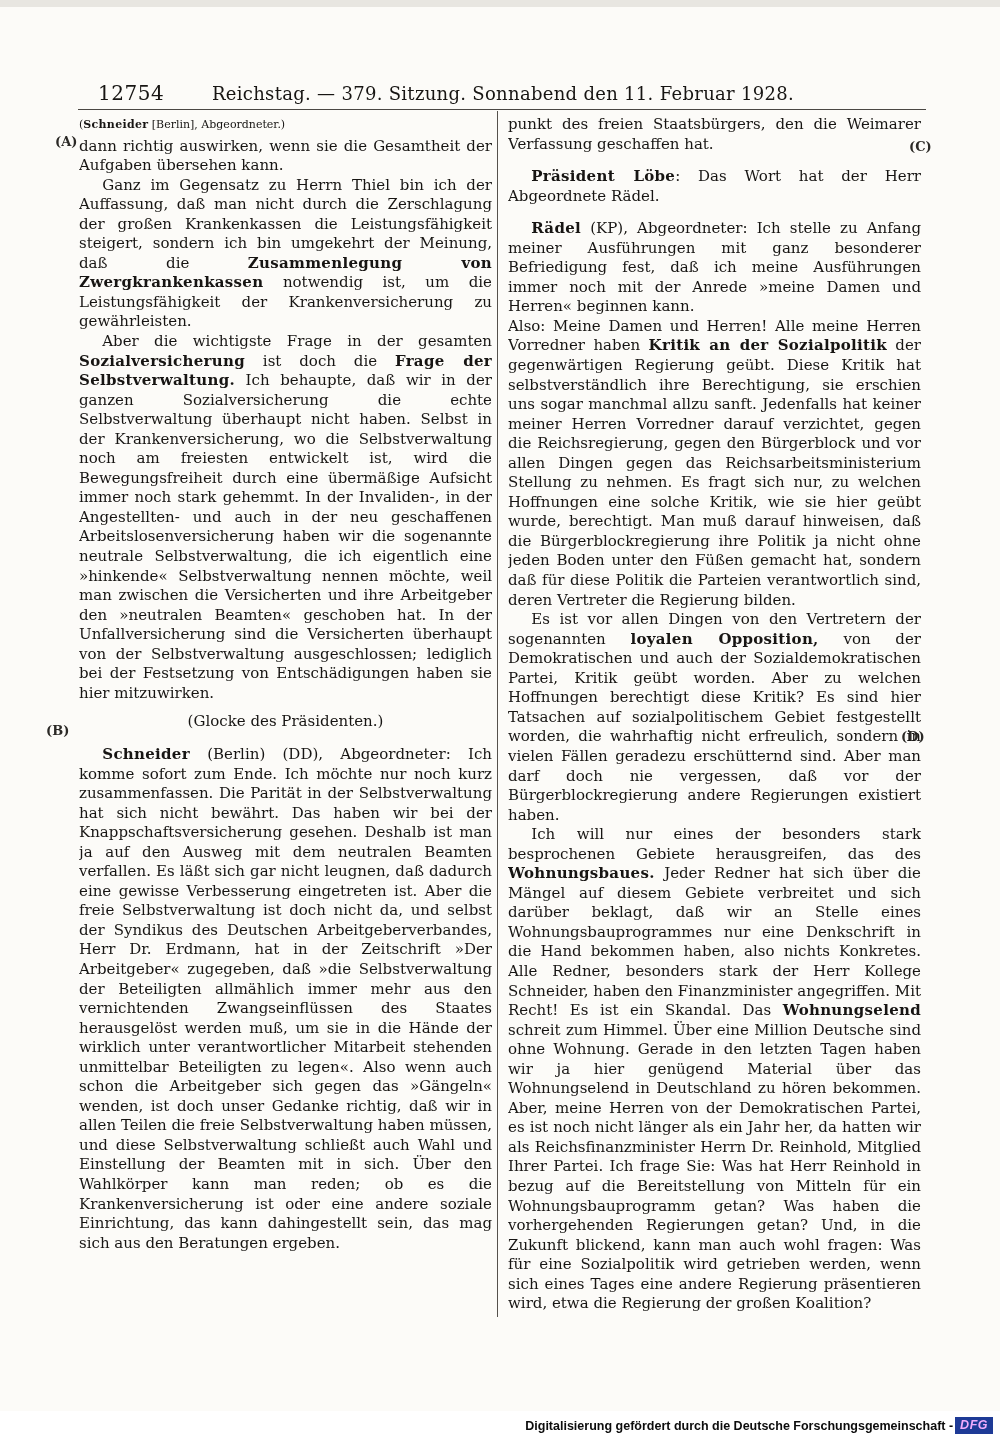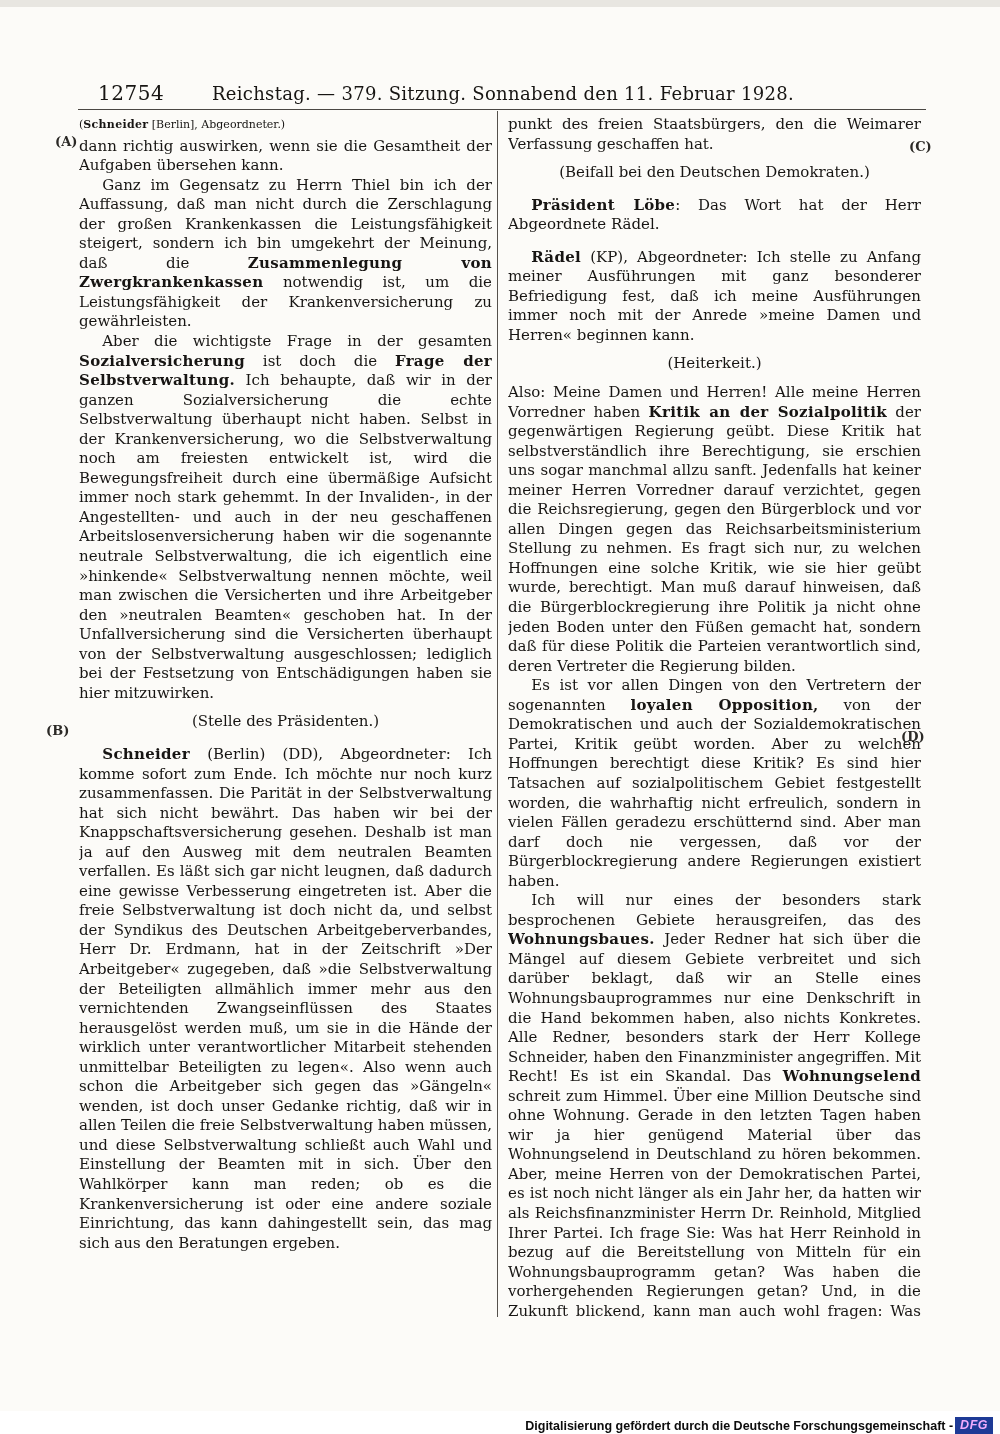--- a/index.html
+++ b/index.html
@@ -62,29 +62,27 @@
   <div class="margin-letter ml-a">(A)</div>
   <div class="margin-letter ml-b">(B)</div>
   <div class="margin-letter ml-c">(C)</div>
   <div class="margin-letter ml-d">(D)</div>
 
   <div class="col col-left" id="left-column">
       <div class="block note"><span>(</span><span class="bold">Schneider</span><span> [Berlin], Abgeordneter.)</span></div>
       <div class="block cont"><span>dann richtig auswirken, wenn sie die Gesamtheit der Aufgaben übersehen kann.</span></div>
       <div class="block p"><span>Ganz im Gegensatz zu Herrn Thiel bin ich der Auffassung, daß man nicht durch die Zerschlagung der großen Krankenkassen die Leistungsfähigkeit steigert, sondern ich bin umgekehrt der Meinung, daß die </span><span class="bold">Zusammenlegung von Zwergkrankenkassen</span><span> notwendig ist, um die Leistungsfähigkeit der Krankenversicherung zu gewährleisten.</span></div>
       <div class="block p"><span>Aber die wichtigste Frage in der gesamten </span><span class="bold">Sozialversicherung</span><span> ist doch die </span><span class="bold">Frage der Selbstverwaltung.</span><span> Ich behaupte, daß wir in der ganzen Sozialversicherung die echte Selbstverwaltung überhaupt nicht haben. Selbst in der Krankenversicherung, wo die Selbstverwaltung noch am freiesten entwickelt ist, wird die Bewegungsfreiheit durch eine übermäßige Aufsicht immer noch stark gehemmt. In der Invaliden-, in der Angestellten- und auch in der neu geschaffenen Arbeitslosenversicherung haben wir die sogenannte neutrale Selbstverwaltung, die ich eigentlich eine »hinkende« Selbstverwaltung nennen möchte, weil man zwischen die Versicherten und ihre Arbeitgeber den »neutralen Beamten« geschoben hat. In der Unfallversicherung sind die Versicherten überhaupt von der Selbstverwaltung ausgeschlossen; lediglich bei der Festsetzung von Entschädigungen haben sie hier mitzuwirken.</span></div>
-      <div class="block stage"><span>(Stelle des Präsidenten.)</span></div>
+      <div class="block stage"><span>(Glocke des Präsidenten.)</span></div>
       <div class="block speech"><span class="bold">Schneider</span><span> (Berlin) (DD), Abgeordneter: Ich komme sofort zum Ende. Ich möchte nur noch kurz zusammenfassen. Die Parität in der Selbstverwaltung hat sich nicht bewährt. Das haben wir bei der Knappschaftsversicherung gesehen. Deshalb ist man ja auf den Ausweg mit dem neutralen Beamten verfallen. Es läßt sich gar nicht leugnen, daß dadurch eine gewisse Verbesserung eingetreten ist. Aber die freie Selbstverwaltung ist doch nicht da, und selbst der Syndikus des Deutschen Arbeitgeberverbandes, Herr Dr. Erdmann, hat in der Zeitschrift »Der Arbeitgeber« zugegeben, daß »die Selbstverwaltung der Beteiligten allmählich immer mehr aus den vernichtenden Zwangseinflüssen des Staates herausgelöst werden muß, um sie in die Hände der wirklich unter verantwortlicher Mitarbeit stehenden unmittelbar Beteiligten zu legen«. Also wenn auch schon die Arbeitgeber sich gegen das »Gängeln« wenden, ist doch unser Gedanke richtig, daß wir in allen Teilen die freie Selbstverwaltung haben müssen, und diese Selbstverwaltung schließt auch Wahl und Einstellung der Beamten mit in sich. Über den Wahlkörper kann man reden; ob es die Krankenversicherung ist oder eine andere soziale Einrichtung, das kann dahingestellt sein, das mag sich aus den Beratungen ergeben.</span></div>
     </div>
   <div class="col col-right" id="right-column">
       <div class="block cont"><span>punkt des freien Staatsbürgers, den die Weimarer Verfassung geschaffen hat.</span></div>
-      <div class="block stage"><span>(Beifall bei den Deutschen Demokraten.)</span></div>
       <div class="block speech"><span class="bold">Präsident Löbe</span><span>: Das Wort hat der Herr Abgeordnete Rädel.</span></div>
       <div class="block speech"><span class="bold">Rädel</span><span> (KP), Abgeordneter: Ich stelle zu Anfang meiner Ausführungen mit ganz besonderer Befriedigung fest, daß ich meine Ausführungen immer noch mit der Anrede »meine Damen und Herren« beginnen kann.</span></div>
-      <div class="block stage"><span>(Heiterkeit.)</span></div>
       <div class="block cont"><span>Also: Meine Damen und Herren! Alle meine Herren Vorredner haben </span><span class="bold">Kritik an der Sozialpolitik</span><span> der gegenwärtigen Regierung geübt. Diese Kritik hat selbstverständlich ihre Berechtigung, sie erschien uns sogar manchmal allzu sanft. Jedenfalls hat keiner meiner Herren Vorredner darauf verzichtet, gegen die Reichsregierung, gegen den Bürgerblock und vor allen Dingen gegen das Reichsarbeitsministerium Stellung zu nehmen. Es fragt sich nur, zu welchen Hoffnungen eine solche Kritik, wie sie hier geübt wurde, berechtigt. Man muß darauf hinweisen, daß die Bürgerblockregierung ihre Politik ja nicht ohne jeden Boden unter den Füßen gemacht hat, sondern daß für diese Politik die Parteien verantwortlich sind, deren Vertreter die Regierung bilden.</span></div>
       <div class="block p"><span>Es ist vor allen Dingen von den Vertretern der sogenannten </span><span class="bold">loyalen Opposition,</span><span> von der Demokratischen und auch der Sozialdemokratischen Partei, Kritik geübt worden. Aber zu welchen Hoffnungen berechtigt diese Kritik? Es sind hier Tatsachen auf sozialpolitischem Gebiet festgestellt worden, die wahrhaftig nicht erfreulich, sondern in vielen Fällen geradezu erschütternd sind. Aber man darf doch nie vergessen, daß vor der Bürgerblockregierung andere Regierungen existiert haben.</span></div>
       <div class="block p"><span>Ich will nur eines der besonders stark besprochenen Gebiete herausgreifen, das des </span><span class="bold">Wohnungsbaues.</span><span> Jeder Redner hat sich über die Mängel auf diesem Gebiete verbreitet und sich darüber beklagt, daß wir an Stelle eines Wohnungsbauprogrammes nur eine Denkschrift in die Hand bekommen haben, also nichts Konkretes. Alle Redner, besonders stark der Herr Kollege Schneider, haben den Finanzminister angegriffen. Mit Recht! Es ist ein Skandal. Das </span><span class="bold">Wohnungselend</span><span> schreit zum Himmel. Über eine Million Deutsche sind ohne Wohnung. Gerade in den letzten Tagen haben wir ja hier genügend Material über das Wohnungselend in Deutschland zu hören bekommen. Aber, meine Herren von der Demokratischen Partei, es ist noch nicht länger als ein Jahr her, da hatten wir als Reichsfinanzminister Herrn Dr. Reinhold, Mitglied Ihrer Partei. Ich frage Sie: Was hat Herr Reinhold in bezug auf die Bereitstellung von Mitteln für ein Wohnungsbauprogramm getan? Was haben die vorhergehenden Regierungen getan? Und, in die Zukunft blickend, kann man auch wohl fragen: Was für eine Sozialpolitik wird getrieben werden, wenn sich eines Tages eine andere Regierung präsentieren wird, etwa die Regierung der großen Koalition?</span></div>
     </div>
 
   <div class="footer-bar">
     <span class="footer-text">Digitalisierung gefördert durch die Deutsche Forschungsgemeinschaft -</span>
     <span class="dfg-logo" style="background: rgb(30, 58, 150);">DFG</span>
   </div>
 

